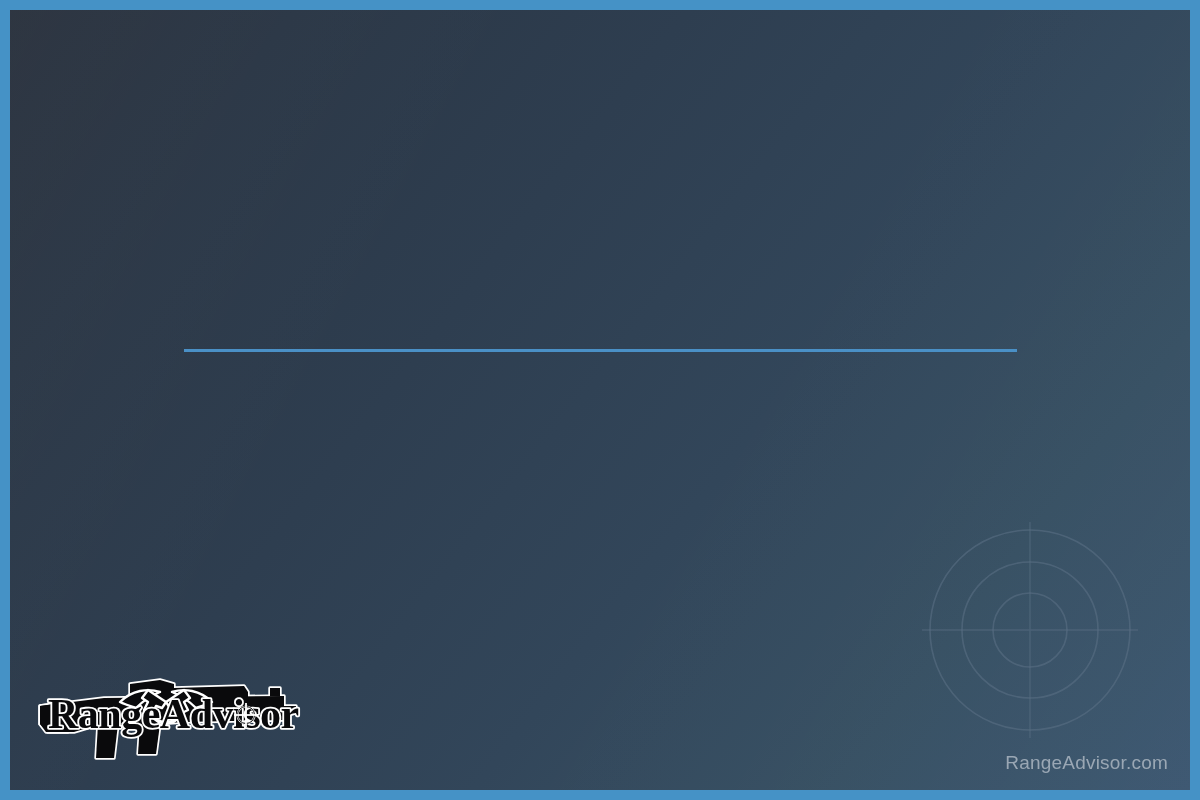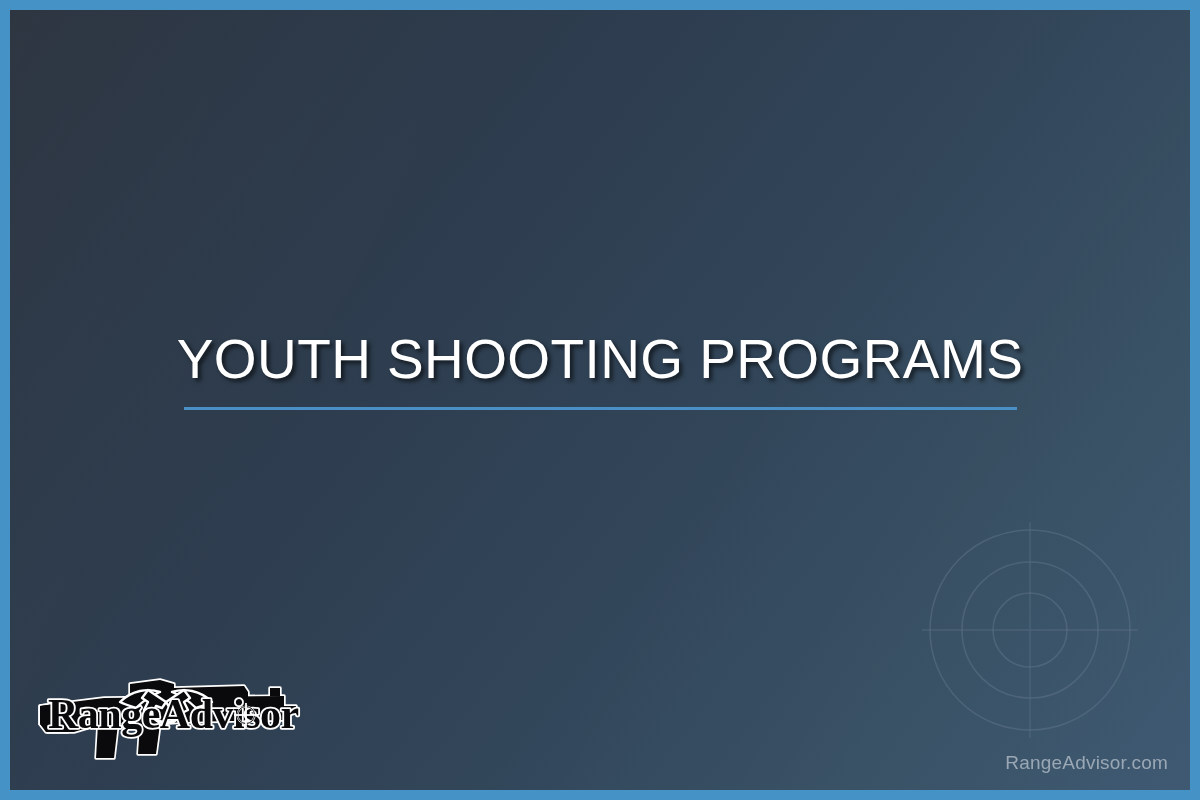--- a/index.html
+++ b/index.html
@@ -113,21 +113,20 @@
           <circle cx="110" cy="110" r="37"></circle>
         </g>
         <g stroke="#5d7287" stroke-width="1.4" opacity="0.55">
           <line x1="110" y1="2" x2="110" y2="218"></line>
           <line x1="2" y1="110" x2="218" y2="110"></line>
         </g>
       </svg>
     </div>
 
     <div class="title-block">
-      <div class="slide-title">YOUTH SHOOTING PROGRAMS</div>
       <hr class="title-rule">
     </div>
 
     <div class="brand-logo">
       <svg viewBox="0 0 280 110" width="280" height="110" aria-hidden="true">
         <defs>
 
           <g id="logo-shapes">
 
             <path d="M6 44 L54 38 L70 36 L250 34 L250 44 L262 44 L262 50 L250 50 L250 58

